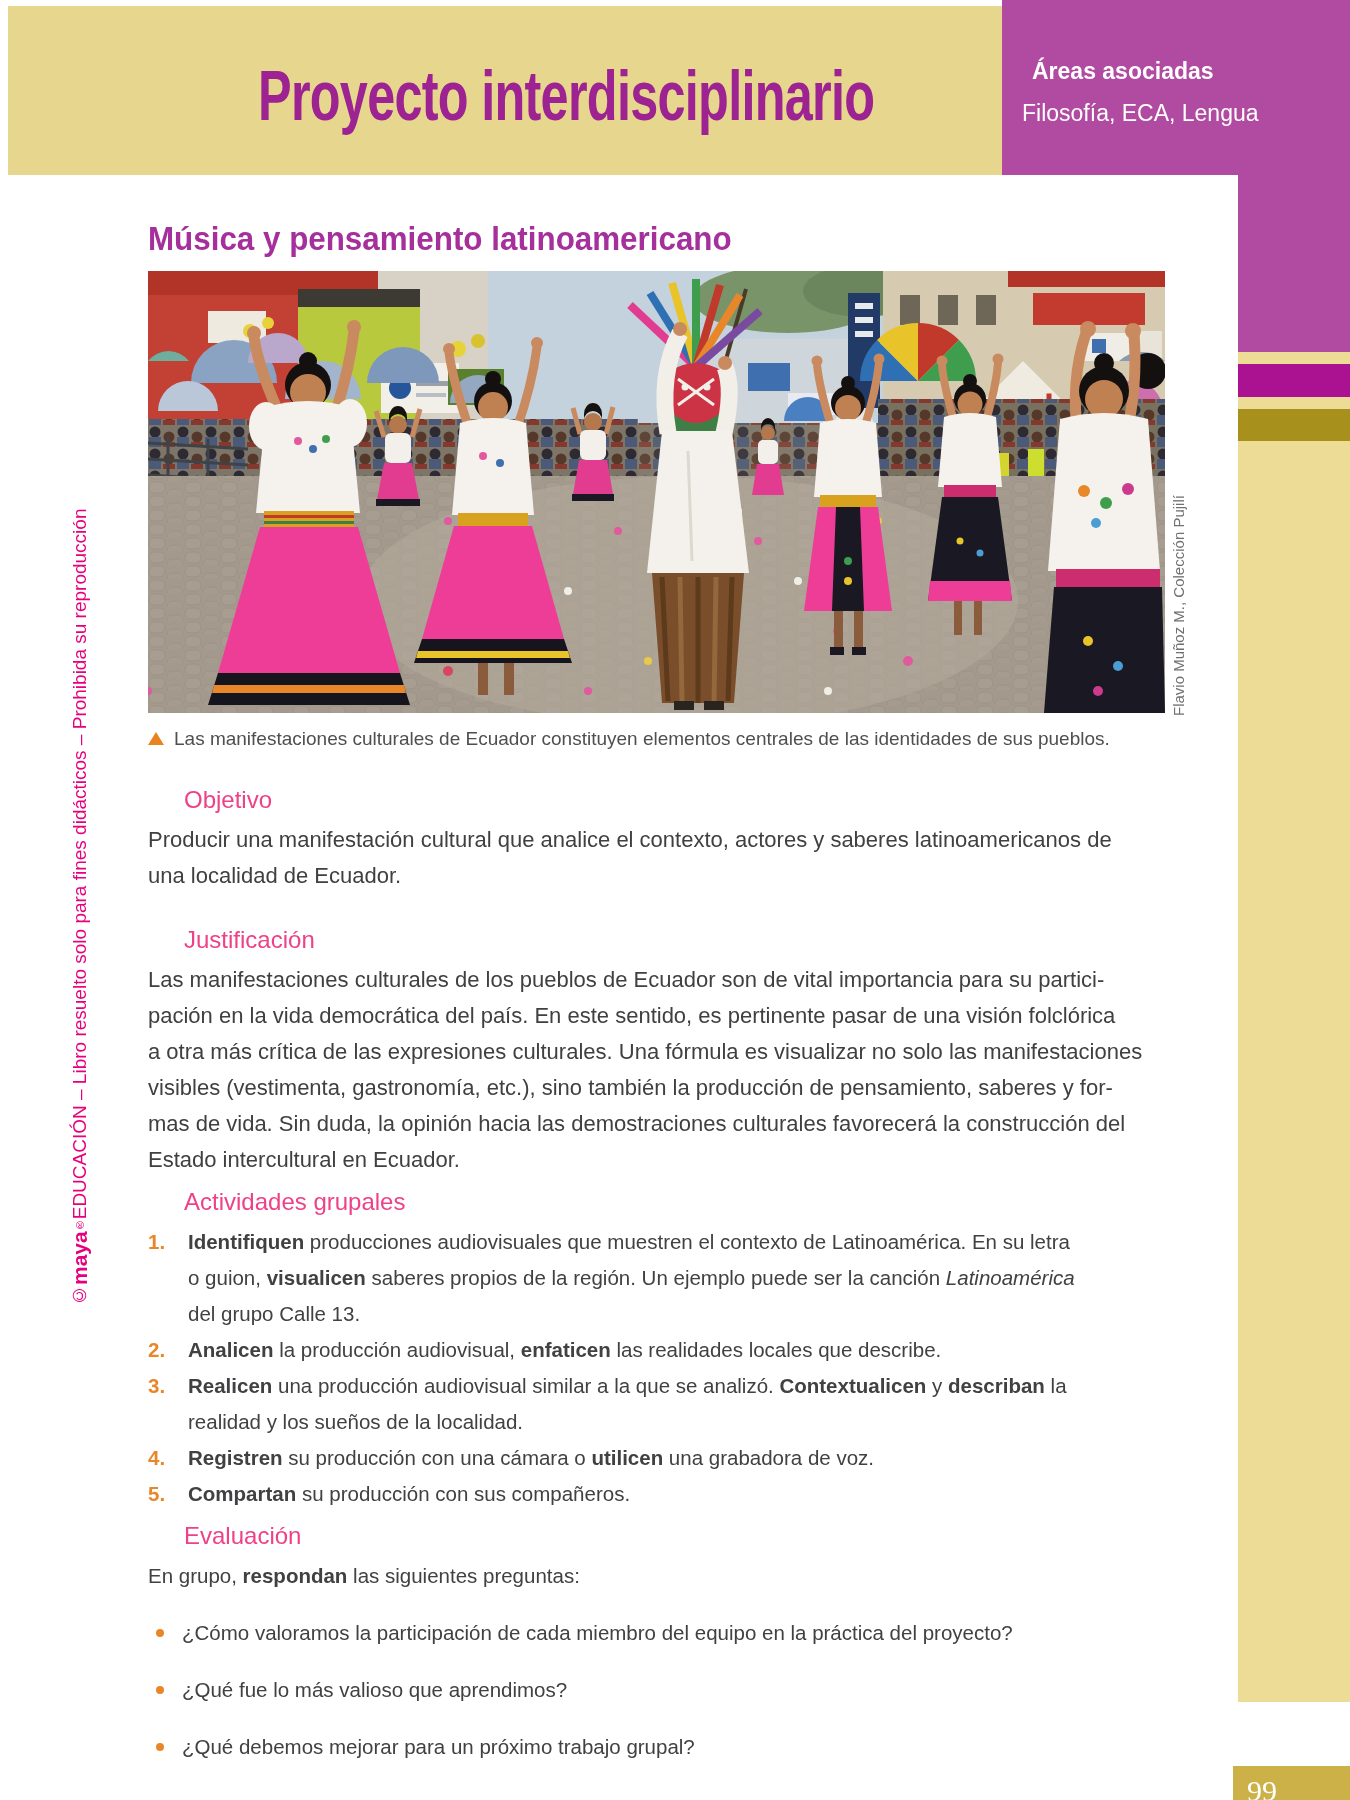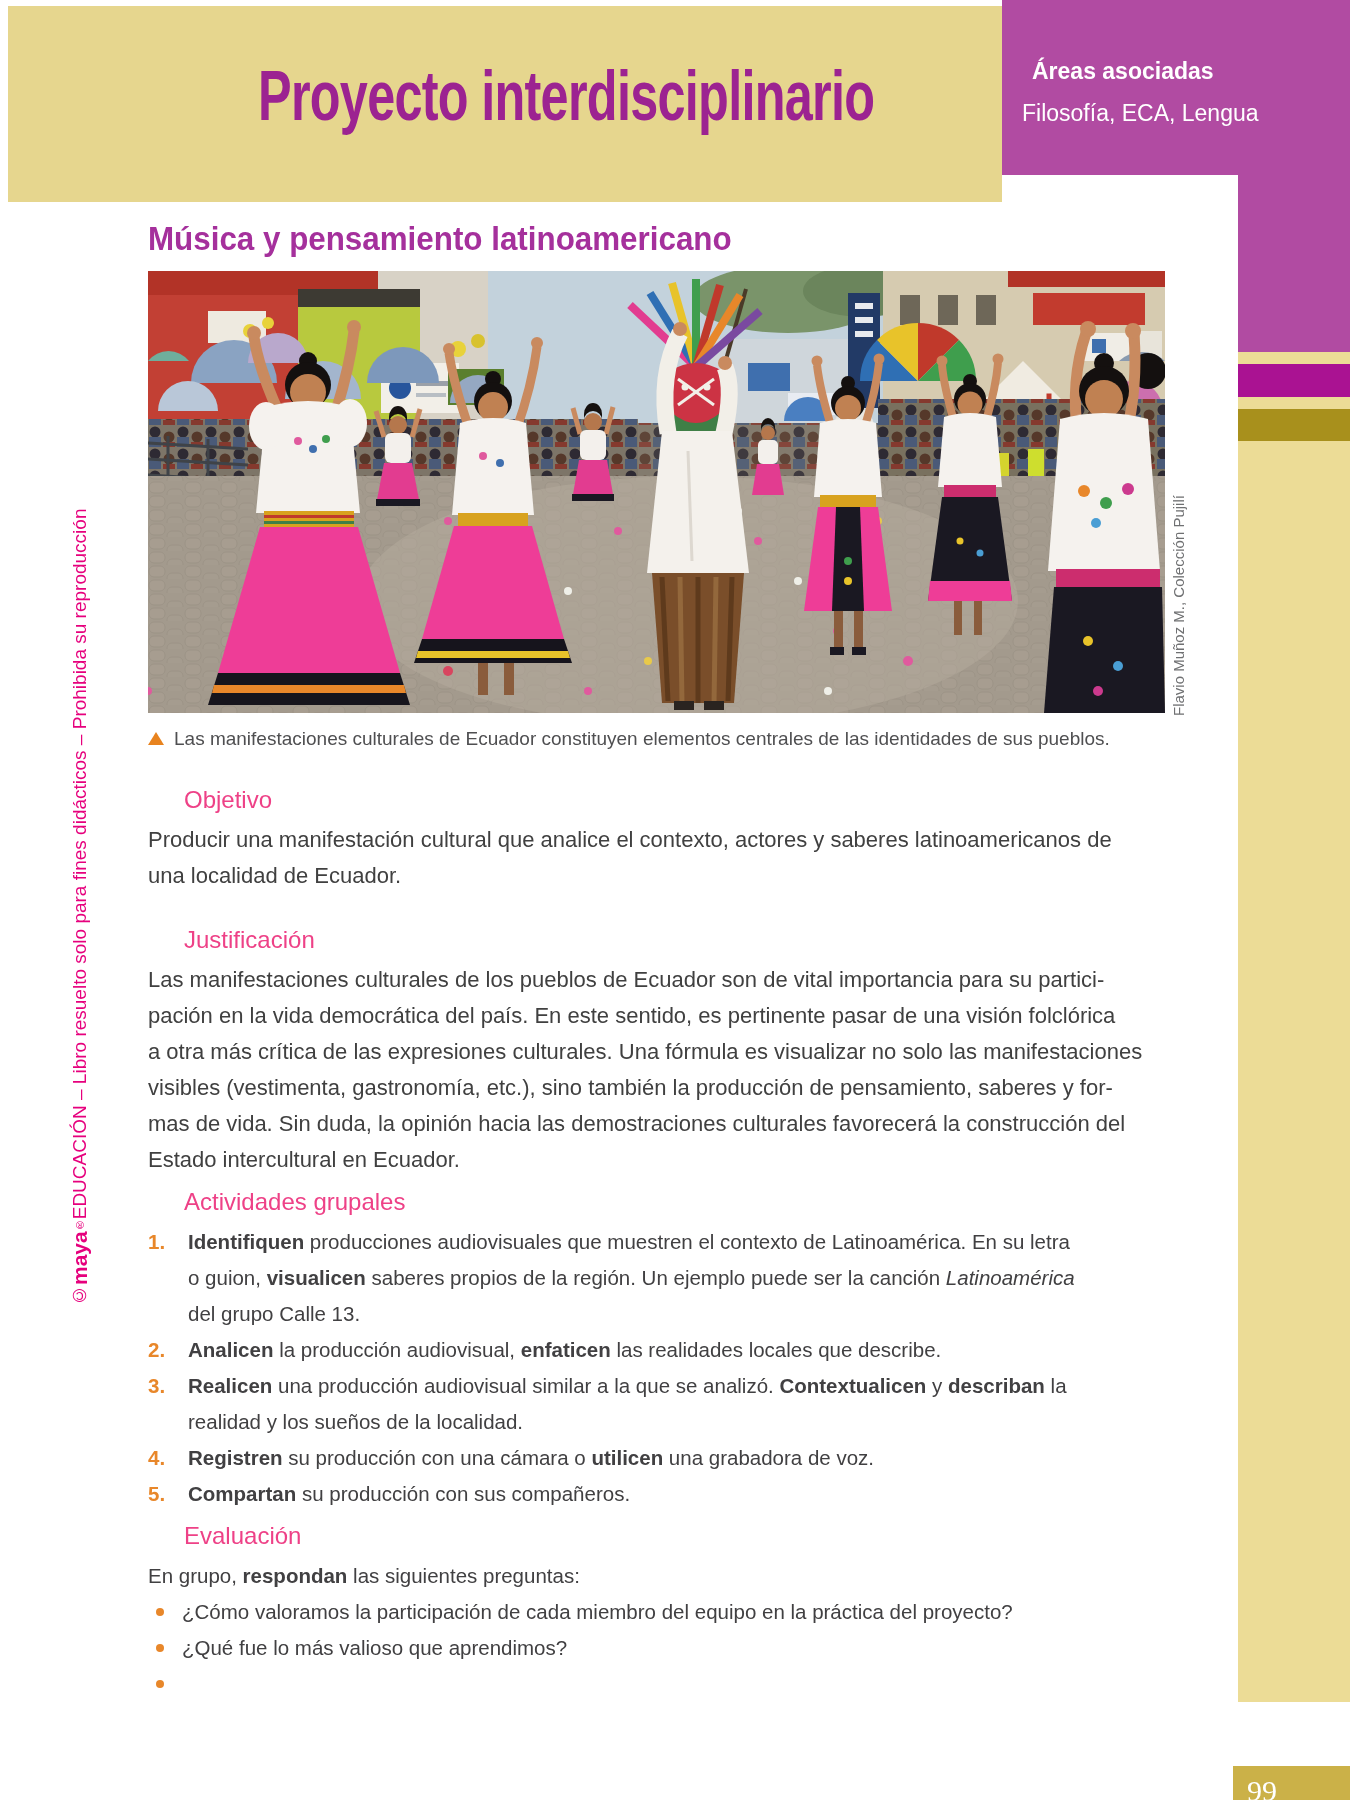--- a/index.html
+++ b/index.html
@@ -1,21 +1,21 @@
 <!DOCTYPE html>
 <html><head>
 <meta charset="utf-8">
 <style>
   html,body{margin:0;padding:0;}
   body{width:1350px;height:1800px;position:relative;background:#ffffff;
        font-family:"Liberation Sans", sans-serif;overflow:hidden;}
   .abs{position:absolute;}
 
   
-  #banner{left:8px;top:6px;width:994px;height:196px;background:#e6d68e;}
+  #banner{left:8px;top:6px;width:994px;height:169px;background:#e6d68e;}
   #banner-title{left:250px;top:50px;font-size:70px;font-weight:bold;color:#9c2391;
       letter-spacing:-1px;transform:scaleX(0.72);transform-origin:left center;white-space:nowrap;}
   #areas-box{left:1002px;top:0;width:348px;height:175px;background:#b14ba2;color:#fff;}
   #areas-label{left:30px;top:58px;font-size:23px;font-weight:bold;position:absolute;}
   #areas-value{left:20px;top:100px;font-size:23px;position:absolute;}
 
   
   .rbar{left:1238px;width:112px;position:absolute;}
   #rb1{top:175px;height:177px;background:#b14ba2;}
   #rb2{top:352px;height:12px;background:#ecdc96;}
@@ -56,21 +56,21 @@
   #eval-h{left:148px;top:1522px;}
   #eval-intro{left:148px;top:1558px;}
   #eval-bullets{left:148px;top:1594px;width:1010px;}
 
   .para{font-size:22px;color:#404040;line-height:36px;white-space:pre-line;width:1005px;}
   .item-row{display:flex;}
   .item-num{width:40px;color:#e8872a;font-weight:bold;font-size:20.5px;line-height:36px;flex:none;}
   .item-text{flex:1;white-space:pre-line;font-size:20.5px;line-height:36px;color:#414042;}
   .b{font-weight:bold;}
   .i{font-style:italic;}
-  .bullet-row{display:flex;}
+  .bullet-row{display:flex;margin-top:21px;}
   .bullet-dot{width:8px;height:8px;border-radius:50%;background:#e8872a;
       margin:14px 18px 0 8px;flex:none;}
   .bullet-text{font-size:20.5px;line-height:36px;color:#414042;}
 </style>
 </head>
 <body>
 
 <div class="abs" id="banner">
   <div class="abs" id="banner-title">Proyecto interdisciplinario</div>
 </div>
@@ -436,18 +436,19 @@
   <div class="bullet-row">
     <span class="bullet-dot"></span>
     <span class="bullet-text">¿Cómo valoramos la participación de cada miembro del equipo en la práctica del proyecto?</span>
   </div>
   <div class="bullet-row">
     <span class="bullet-dot"></span>
     <span class="bullet-text">¿Qué fue lo más valioso que aprendimos?</span>
   </div>
   <div class="bullet-row">
     <span class="bullet-dot"></span>
+    <span class="bullet-text">¿Qué debemos mejorar para un próximo trabajo grupal?</span>
   </div>
 </div>
 
 <div class="abs" id="footer-box">
   <span id="page-num">99</span>
 </div>
 
 </body></html>

